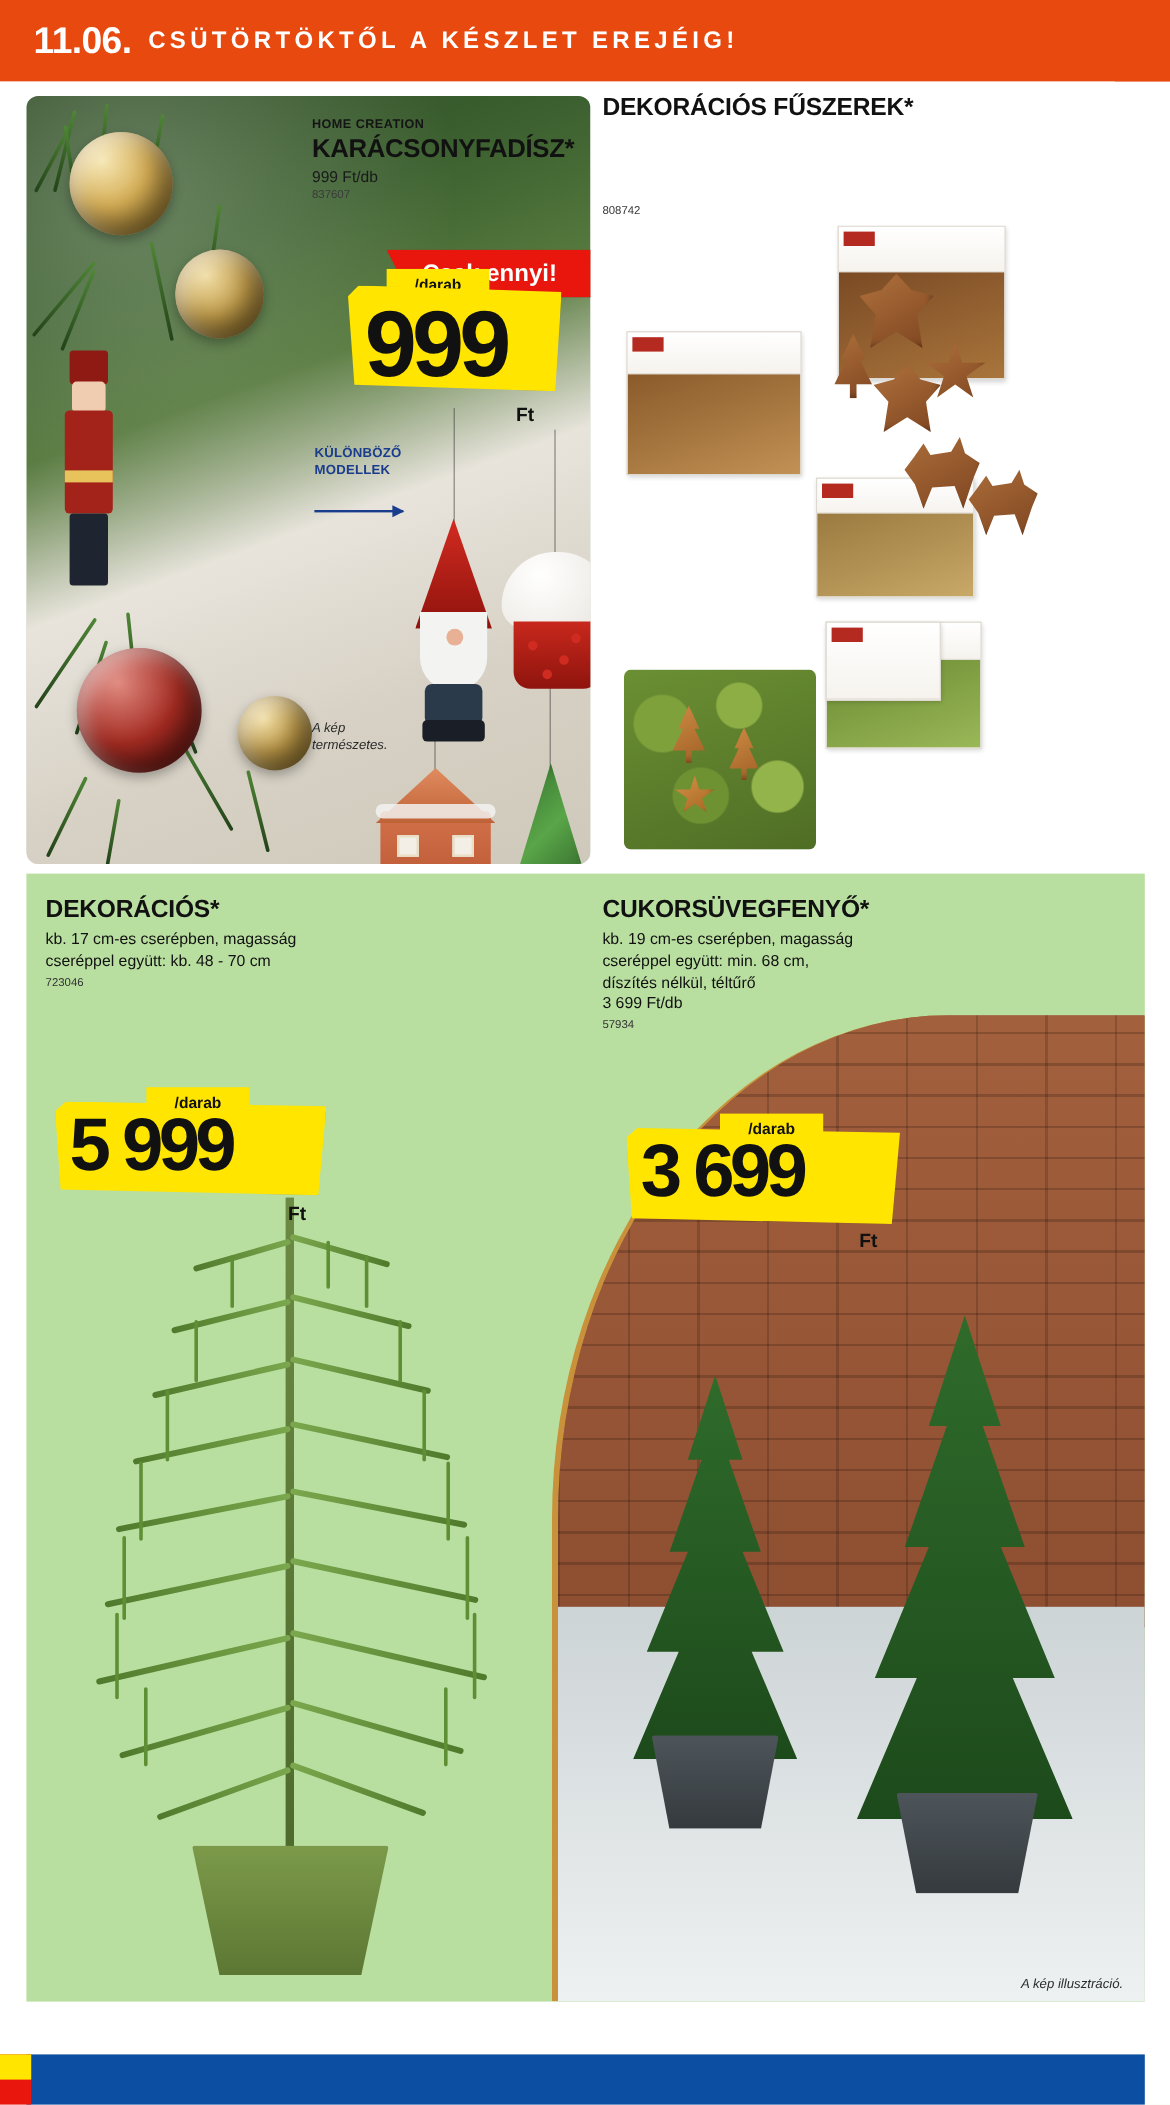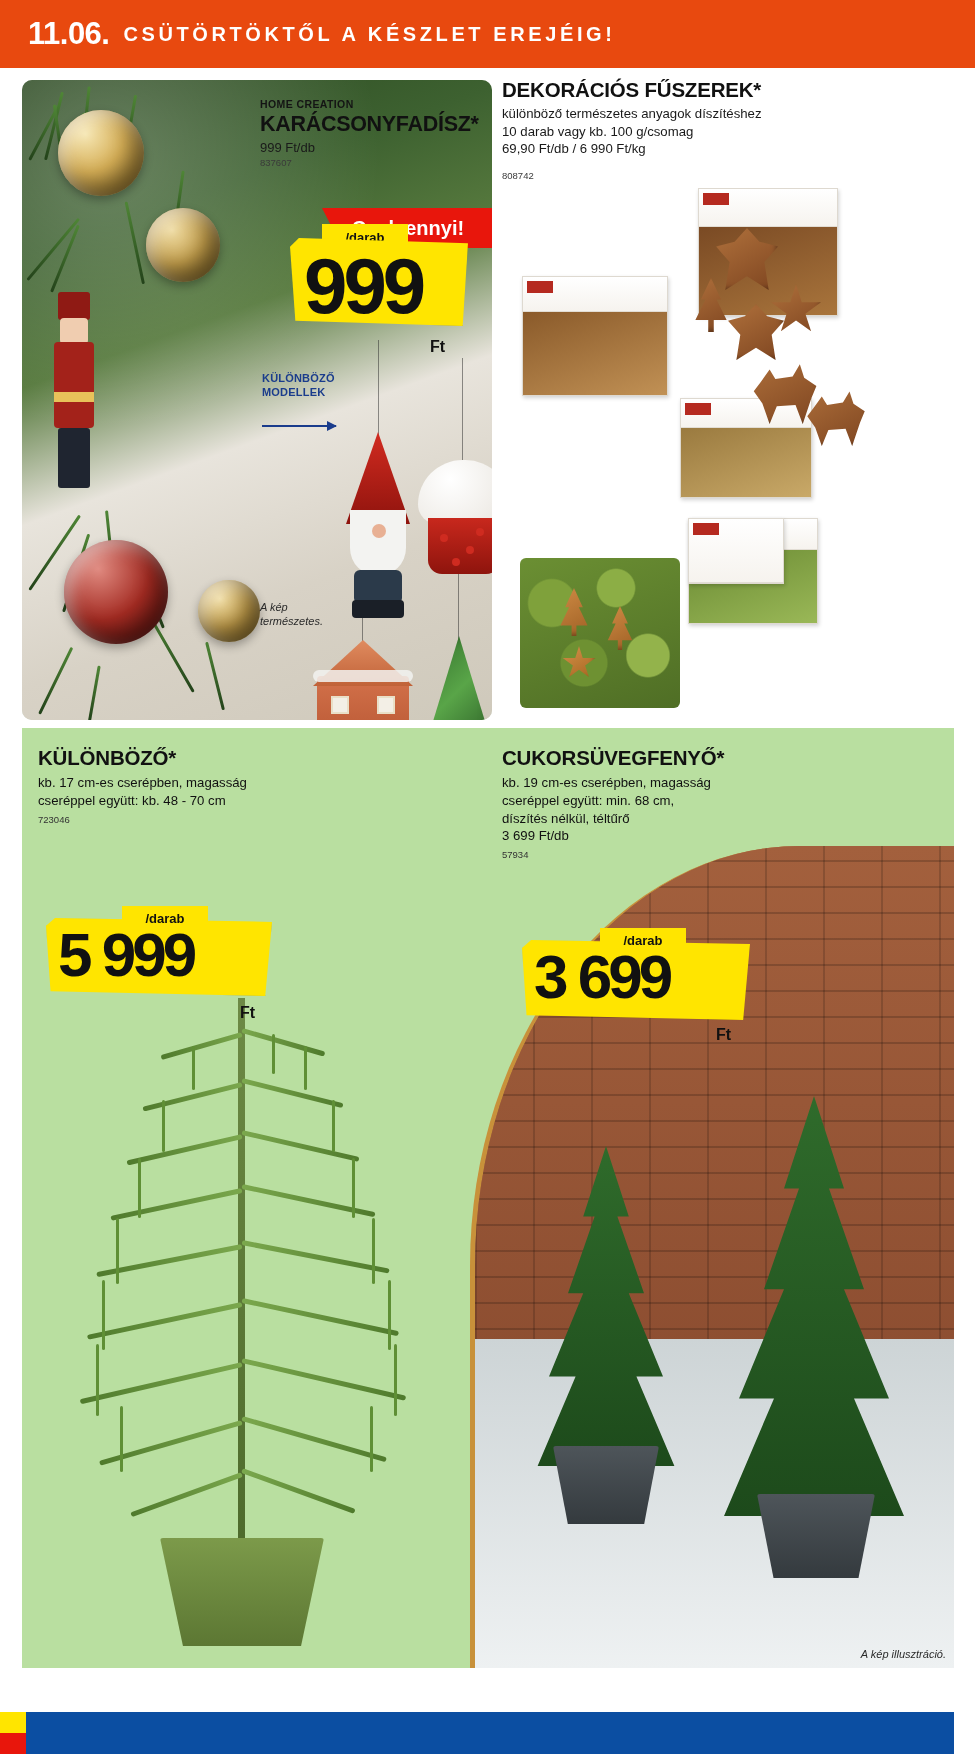--- a/index.html
+++ b/index.html
@@ -351,21 +351,21 @@
     z-index: 5;
   }
   .darab-flag-3699 {
     position: absolute; left: 578px; top: 200px;
     width: 86px; height: 24px; background: #ffe500; z-index: 6;
   }
 
   
   .right-photo {
     position: absolute;
-    left: 448px; top: 118px;
+    left: 438px; top: 118px;
     width: 494px; height: 822px;
     overflow: hidden;
     border-top-left-radius: 330px 420px;
     border-left: 5px solid #c8913a;
     background: linear-gradient(180deg,#9c5f42 0%, #a86a46 45%, #cfd4d6 70%, #e6e9ea 100%);
   }
   .brickwall {
     position: absolute; left:0; top:0; width:100%; height:62%;
     background:
       repeating-linear-gradient(0deg, rgba(0,0,0,0.18) 0 2px, transparent 2px 26px),
@@ -553,25 +553,20 @@
     <div class="darab-flag-999">
       <div class="flag-text">/darab</div>
     </div>
     <div class="price-box-999"></div>
     <div class="big-price" style="left:282px; top:167px; font-size:78px;">999</div>
     <div class="ft-label" style="left:408px; top:222px;">Ft</div>
   </div>
 
   <div class="panel-spice">
     <div class="spice-title">DEKORÁCIÓS FŰSZEREK*</div>
-    <div class="spice-desc">
-      <div>különböző természetes anyagok díszítéshez</div>
-      <div>10 darab vagy kb. 100 g/csomag</div>
-      <div>69,90 Ft/db / 6 990 Ft/kg</div>
-    </div>
     <div class="spice-code">808742</div>
 
     <div class="spice-photo">
 
       <div class="pack" style="left:196px; top:0px; width:140px; height:128px;">
         <div class="pack-label">
             <div class="pack-red"></div>
           </div>
         <div class="pack-photo" style="background:linear-gradient(160deg,#7a4a24,#a9753c);"></div>
       </div>
@@ -663,21 +658,21 @@
       <div class="brickwall"></div>
       <div class="snowground"></div>
       <div class="conifer" style="left:36px; top:300px; width:190px; height:320px;"></div>
       <div class="pot" style="left:78px; top:600px; width:106px; height:78px;"></div>
       <div class="conifer" style="left:214px; top:250px; width:250px; height:420px;"></div>
       <div class="pot" style="left:282px; top:648px; width:118px; height:84px;"></div>
       <div class="illus-right">A kép illusztráció.</div>
     </div>
 
     <div class="green-left-text">
-      <div class="g-title">KÜLÖNBÖZŐ*</div>
+      <div class="g-title">DEKORÁCIÓS*</div>
       <div class="g-desc">
         <div>kb. 17 cm-es cserépben, magasság</div>
         <div>cseréppel együtt: kb. 48 - 70 cm</div>
       </div>
       <div class="g-code">723046</div>
     </div>
 
     <div class="green-right-text">
       <div class="g-title">CUKORSÜVEGFENYŐ*</div>
       <div class="g-desc">

